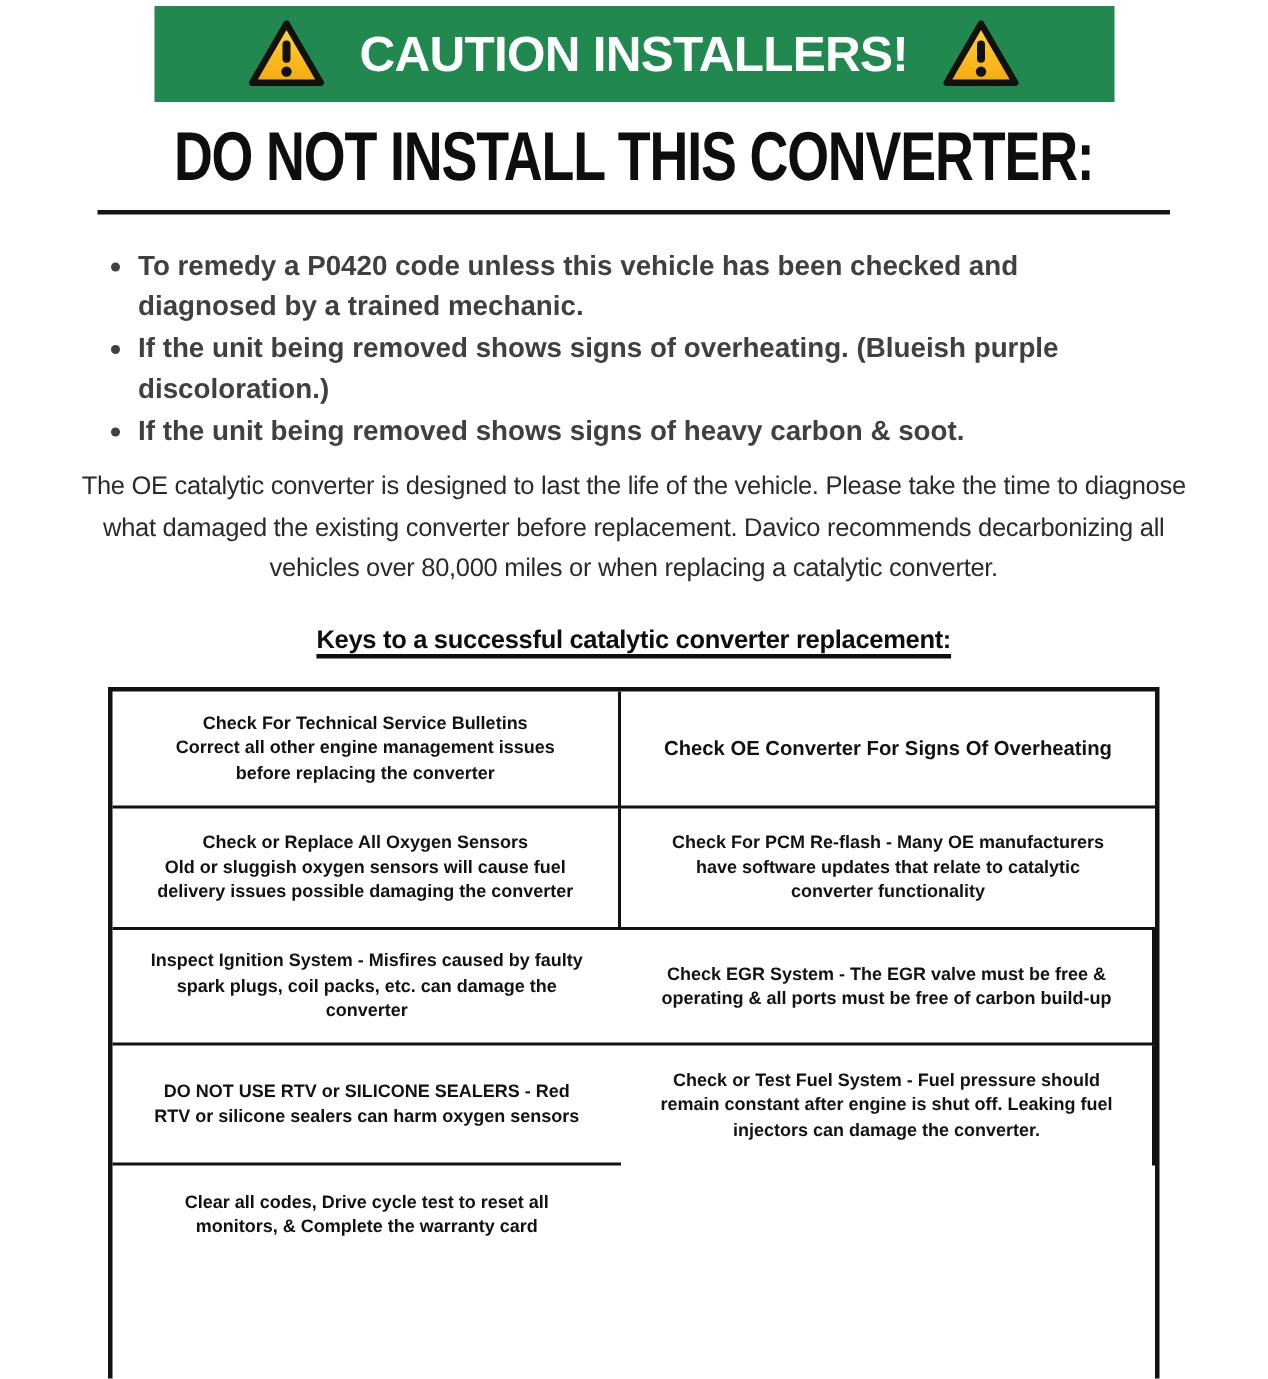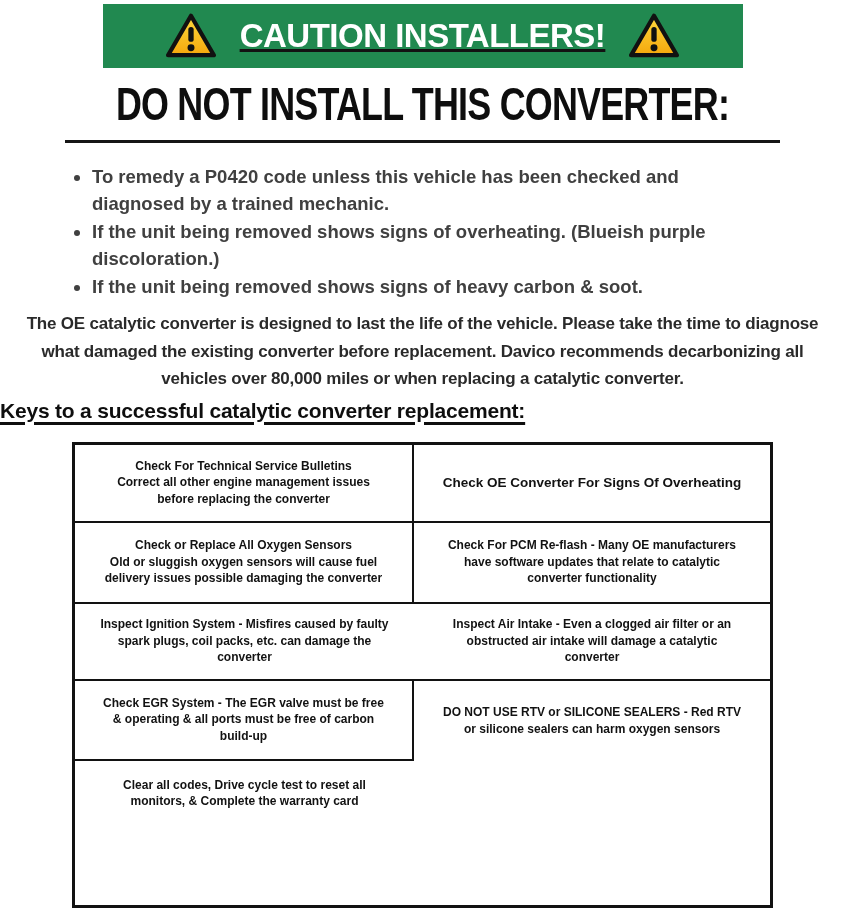--- a/index.html
+++ b/index.html
@@ -2,21 +2,21 @@
 <html><head>
 <meta charset="utf-8">
 <style>
   html,body{margin:0;padding:0;}
   body{
     width:845px;height:919px;background:#ffffff;overflow:hidden;
     font-family:"Liberation Sans",sans-serif;color:#121212;
   }
   .banner{
     width:640px;height:64px;margin:4px auto 0;background:#218950;
-    display:flex;align-items:center;justify-content:center;gap:22px;text-decoration:underline;
+    display:flex;align-items:center;justify-content:center;gap:22px;
   }
   .banner h1{
     margin:0;color:#ffffff;font-size:33px;font-weight:800;letter-spacing:-0.5px;
     white-space:nowrap;
   }
   .tri{display:block;line-height:0;}
   .tri svg{width:54px;height:48px;display:block;}
   .headline{
     margin:8px 0 0;text-align:center;font-size:46px;line-height:56px;font-weight:800;
     letter-spacing:-1px;white-space:nowrap;transform:scaleX(0.78);transform-origin:50% 50%;
@@ -27,24 +27,24 @@
   }
   .bullets{
     margin:20px 0 0 62px;padding-left:30px;list-style:disc;
   }
   .bullets li{
     font-weight:700;font-size:18.5px;line-height:27px;white-space:pre-line;
     margin:0 0 1px;color:#404040;
   }
   .para{
     margin:10px auto 0;text-align:center;font-size:17px;line-height:27.5px;
-    letter-spacing:-0.2px;white-space:pre-line;color:#2a2a2a;font-weight:700;
+    letter-spacing:-0.2px;white-space:pre-line;color:#2a2a2a;font-weight:400;
   }
   .keys{
-    margin:4px 0 0;font-size:21px;line-height:28px;font-weight:800;
+    margin:20px 0 0;text-align:center;font-size:17px;line-height:28px;font-weight:800;
     letter-spacing:-0.2px;text-decoration:underline;text-decoration-thickness:2.5px;
     text-underline-offset:4px;color:#0e0e0e;
   }
   .table{
     width:695px;margin:17px auto 0;display:grid;
     grid-template-columns:339px 356px;
     grid-template-rows:78px 81px 77px 80px 65px 79px;
     border:3px solid #121212;
   }
   .cell{
@@ -114,21 +114,21 @@
     <div class="cell left">Check For Technical Service Bulletins
 Correct all other engine management issues before replacing the converter</div>
     <div class="cell right big">Check OE Converter For Signs Of Overheating</div>
 
     <div class="cell left">Check or Replace All Oxygen Sensors
 Old or sluggish oxygen sensors will cause fuel delivery issues possible damaging the converter</div>
     <div class="cell right">Check For PCM Re-flash - Many OE manufacturers have software updates that relate to catalytic converter functionality</div>
 
     <div class="cell right">Inspect Ignition System - Misfires caused by faulty spark plugs, coil packs, etc. can damage the converter</div>
 
-    <div class="cell right">Inspect Air Intake - Even a clogged air filter or an obstructed air intake will damage a catalytic converter</div>
 
     <div class="cell left">Check EGR System - The EGR valve must be free &amp; operating &amp; all ports must be free of carbon build-up</div>
     <div class="cell right">DO NOT USE RTV or SILICONE SEALERS - Red RTV or silicone sealers can harm oxygen sensors</div>
 
+    <div class="cell left">Check or Test Fuel System - Fuel pressure should remain constant after engine is shut off.  Leaking fuel injectors can damage the converter.</div>
     <div class="cell right">Clear all codes,  Drive cycle test to reset all monitors, &amp; Complete the warranty card</div>
   </div>
 
 </div>
 
 </body></html>

